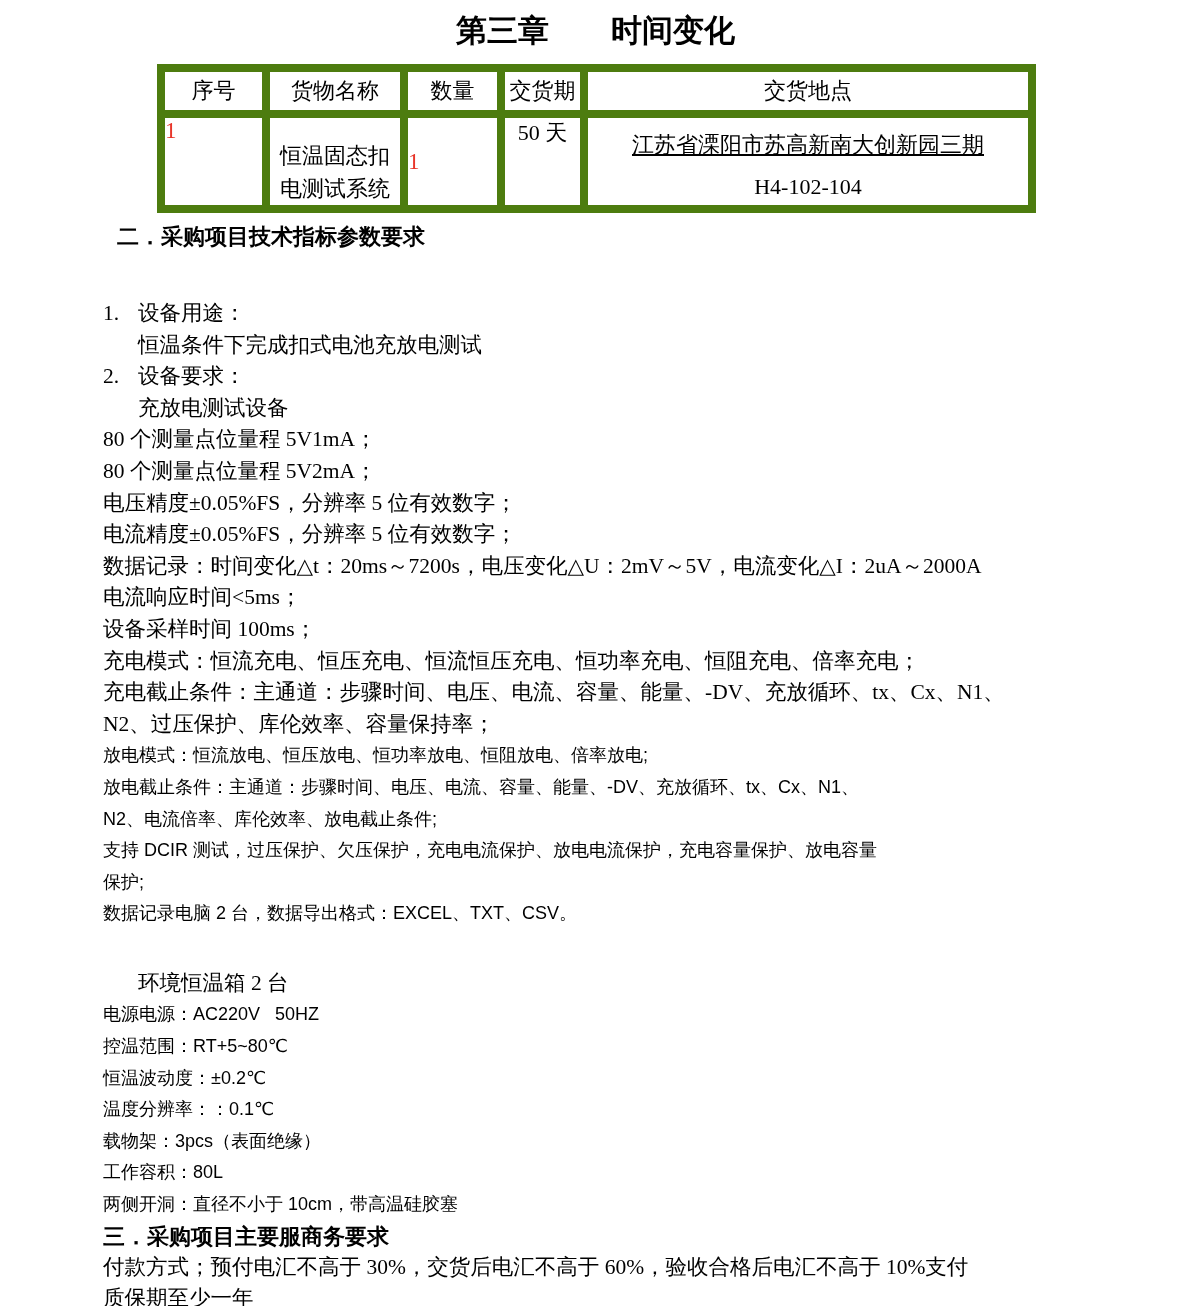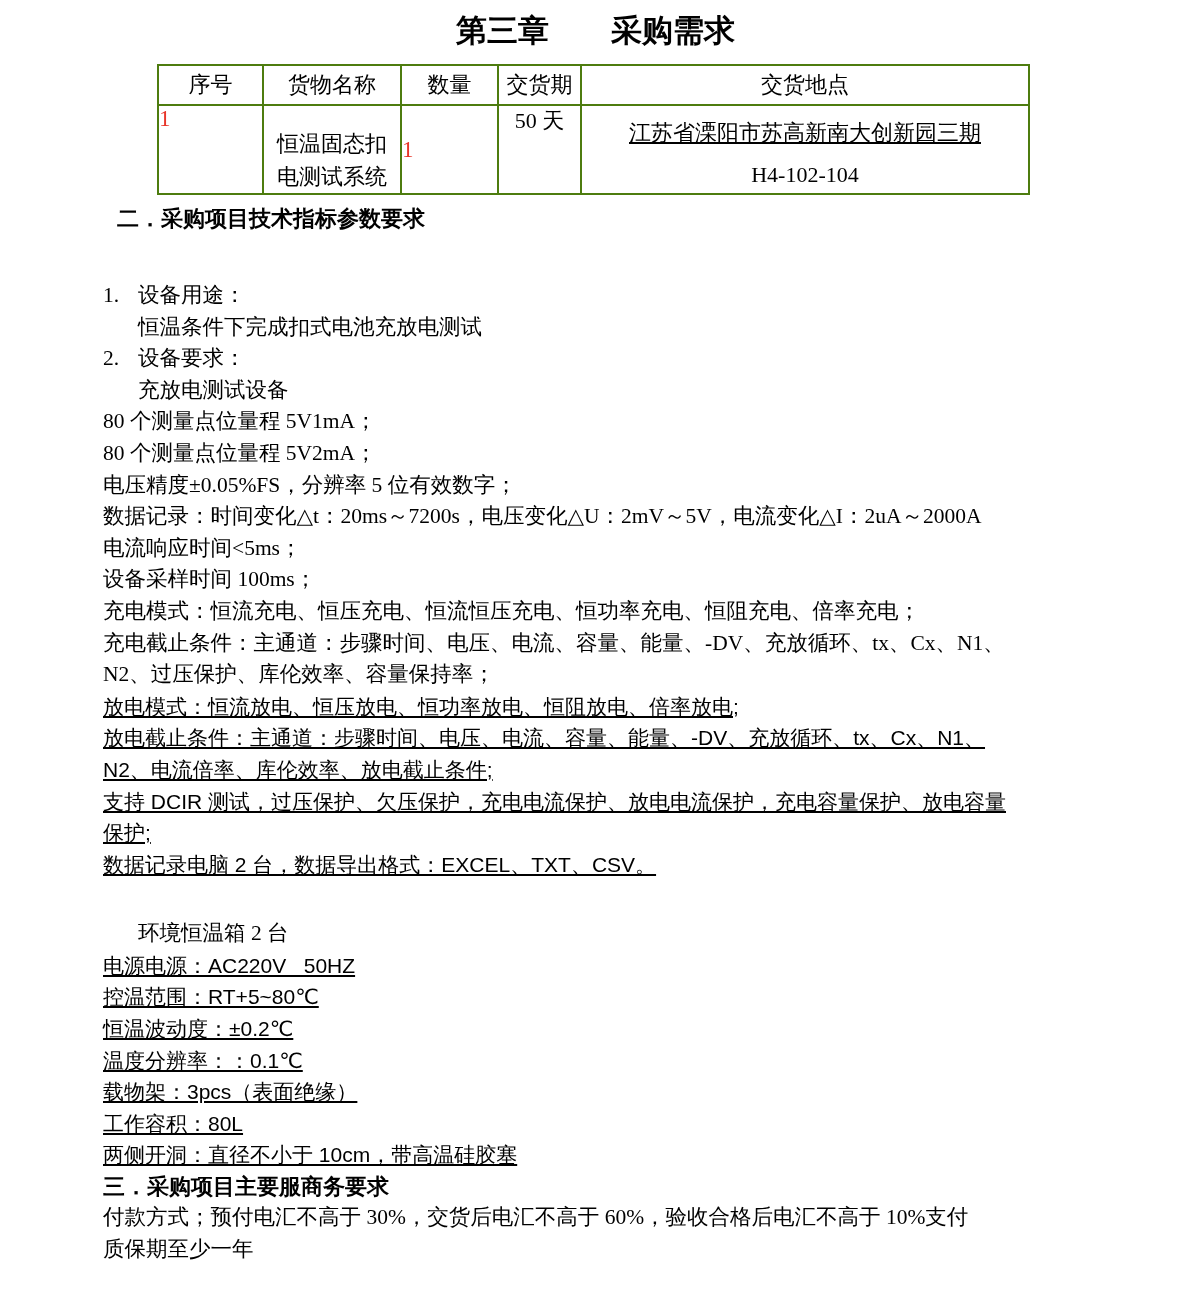--- a/index.html
+++ b/index.html
@@ -34,21 +34,21 @@
   .h-sec.h3 { line-height: 31px; }
 
   table.goods {
     border-collapse: collapse;
     table-layout: fixed;
     width: 871px;
     margin: 6px 0 0 54px;
     font-size: 22px;
   }
   table.goods th, table.goods td {
-    border: 2px solid #4d7c0f;
+    border: 8px solid #4d7c0f;
     padding: 0;
     overflow: hidden;
   }
   table.goods th {
     font-weight: normal;
     height: 38px;
     text-align: center;
   }
   table.goods td { height: 87px; }
   td.c-seq   { vertical-align: top;    text-align: left;  padding: 8px 0 0 13px; font-size: 23px; }
@@ -57,32 +57,32 @@
   td.c-per   { vertical-align: top;    text-align: center; padding-top: 9px; margin-left: 43px; }
   td.c-place { vertical-align: top;    text-align: center; }
   td.c-place .pl1 { margin-top: 12px; text-decoration: underline; }
   td.c-place .pl2 { margin-top: 14px; }
 
   .line {
     font-size: 21.5px;
     line-height: 31.6px;
     white-space: pre-wrap;
   }
-  .line.sans { font-size: 21px; text-decoration: underline; }
+  .line.sans { font-size: 18px; }
   .indent { padding-left: 35px; }
   .numbered { display: flex; font-size: 21.5px; line-height: 31.6px; }
   .numbered .num { width: 35px; flex: 0 0 35px; }
   .spacer { height: 38px; }
 </style>
 </head>
 <body>
 
 <div class="doc serif">
 
-  <div class="title serif">第三章　　采购需求</div>
+  <div class="title serif">第三章　　时间变化</div>
 
 
   <table class="goods serif">
     <colgroup>
       <col style="width:105px">
         <col style="width:138px">
         <col style="width:97px">
         <col style="width:83px">
         <col style="width:448px">
     </colgroup>
@@ -121,20 +121,21 @@
   <div class="line serif indent">恒温条件下完成扣式电池充放电测试</div>
   <div class="numbered serif">
     <span class="num">2.</span>
     <span>设备要求：</span>
   </div>
   <div class="line serif indent">充放电测试设备</div>
 
   <div class="line serif">80 个测量点位量程 5V1mA；</div>
   <div class="line serif">80 个测量点位量程 5V2mA；</div>
   <div class="line serif">电压精度±0.05%FS，分辨率 5 位有效数字；</div>
+  <div class="line serif">电流精度±0.05%FS，分辨率 5 位有效数字；</div>
   <div class="line serif">数据记录：时间变化△t：20ms～7200s，电压变化△U：2mV～5V，电流变化△I：2uA～2000A</div>
   <div class="line serif">电流响应时间&lt;5ms；</div>
   <div class="line serif">设备采样时间 100ms；</div>
   <div class="line serif">充电模式：恒流充电、恒压充电、恒流恒压充电、恒功率充电、恒阻充电、倍率充电；</div>
   <div class="line serif">充电截止条件：主通道：步骤时间、电压、电流、容量、能量、-DV、充放循环、tx、Cx、N1、</div>
   <div class="line serif">N2、过压保护、库伦效率、容量保持率；</div>
 
   <div class="line sans">放电模式：恒流放电、恒压放电、恒功率放电、恒阻放电、倍率放电;</div>
   <div class="line sans">放电截止条件：主通道：步骤时间、电压、电流、容量、能量、-DV、充放循环、tx、Cx、N1、</div>
   <div class="line sans">N2、电流倍率、库伦效率、放电截止条件;</div>

